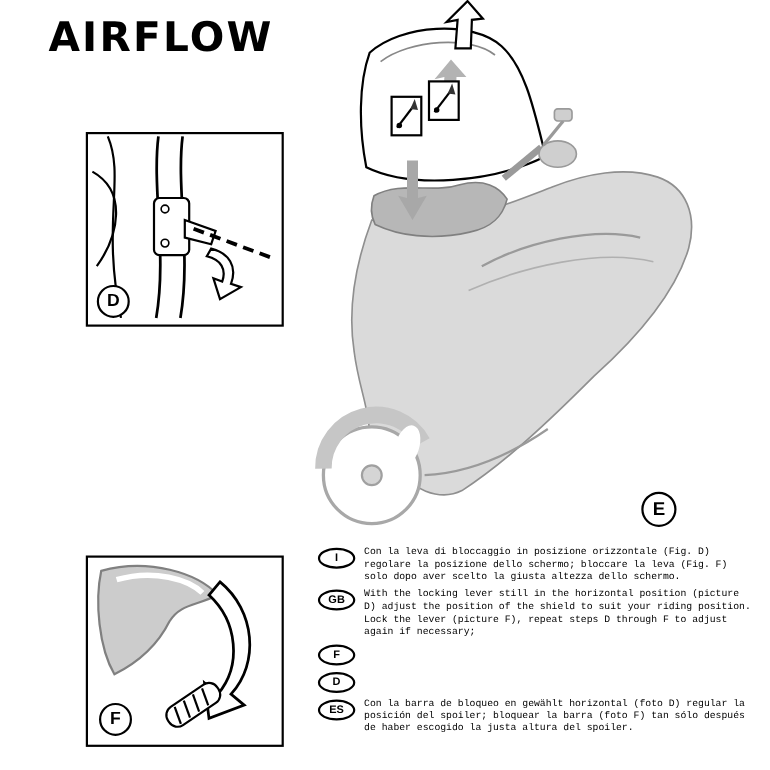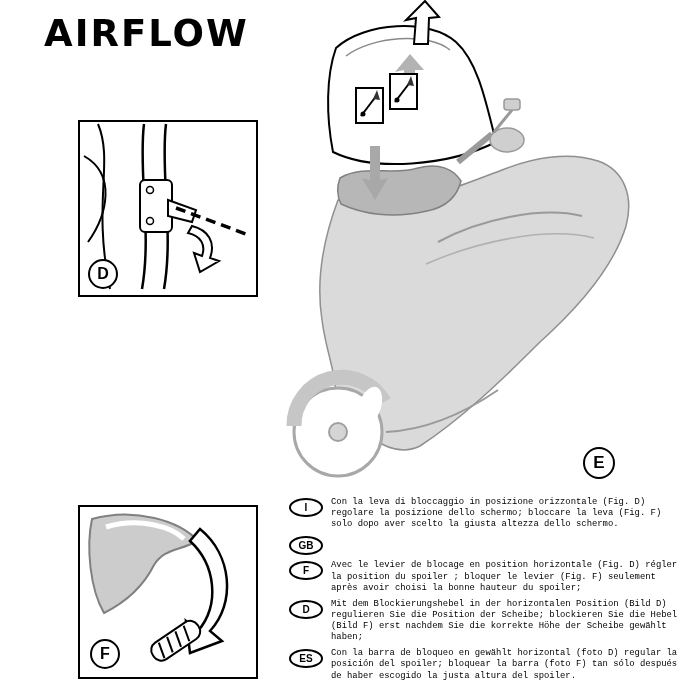--- a/index.html
+++ b/index.html
@@ -100,28 +100,27 @@
     <div class="circle-label label-in-f">F</div>
   </div>
 
   <div class="instructions">
     <div class="instr-row">
       <span class="lang-badge">I</span>
       <span class="instr-text">Con la leva di bloccaggio in posizione orizzontale (Fig. D) regolare la posizione dello schermo; bloccare la leva (Fig. F) solo dopo aver scelto la giusta altezza dello schermo.</span>
     </div>
     <div class="instr-row">
       <span class="lang-badge">GB</span>
+      <span class="instr-text">With the locking lever still in the horizontal position (picture D) adjust the position of the shield to suit your riding position. Lock the lever (picture F), repeat steps D through F to adjust again if necessary;</span>
     </div>
     <div class="instr-row">
       <span class="lang-badge">F</span>
-      <span class="instr-text">Avec le levier de blocage en position horizontale (Fig. D) régler la position du spoiler ; bloquer le levier (Fig. F) seulement après avoir choisi la bonne hauteur du spoiler;</span>
     </div>
     <div class="instr-row">
       <span class="lang-badge">D</span>
-      <span class="instr-text">Mit dem Blockierungshebel in der horizontalen Position (Bild D) regulieren Sie die Position der Scheibe; blockieren Sie die Hebel (Bild F) erst nachdem Sie die korrekte Höhe der Scheibe gewählt haben;</span>
     </div>
     <div class="instr-row">
       <span class="lang-badge">ES</span>
       <span class="instr-text">Con la barra de bloqueo en gewählt horizontal (foto D) regular la posición del spoiler; bloquear la barra (foto F) tan sólo después de haber escogido la justa altura del spoiler.</span>
     </div>
   </div>
 
 </div>
 
 </body></html>

